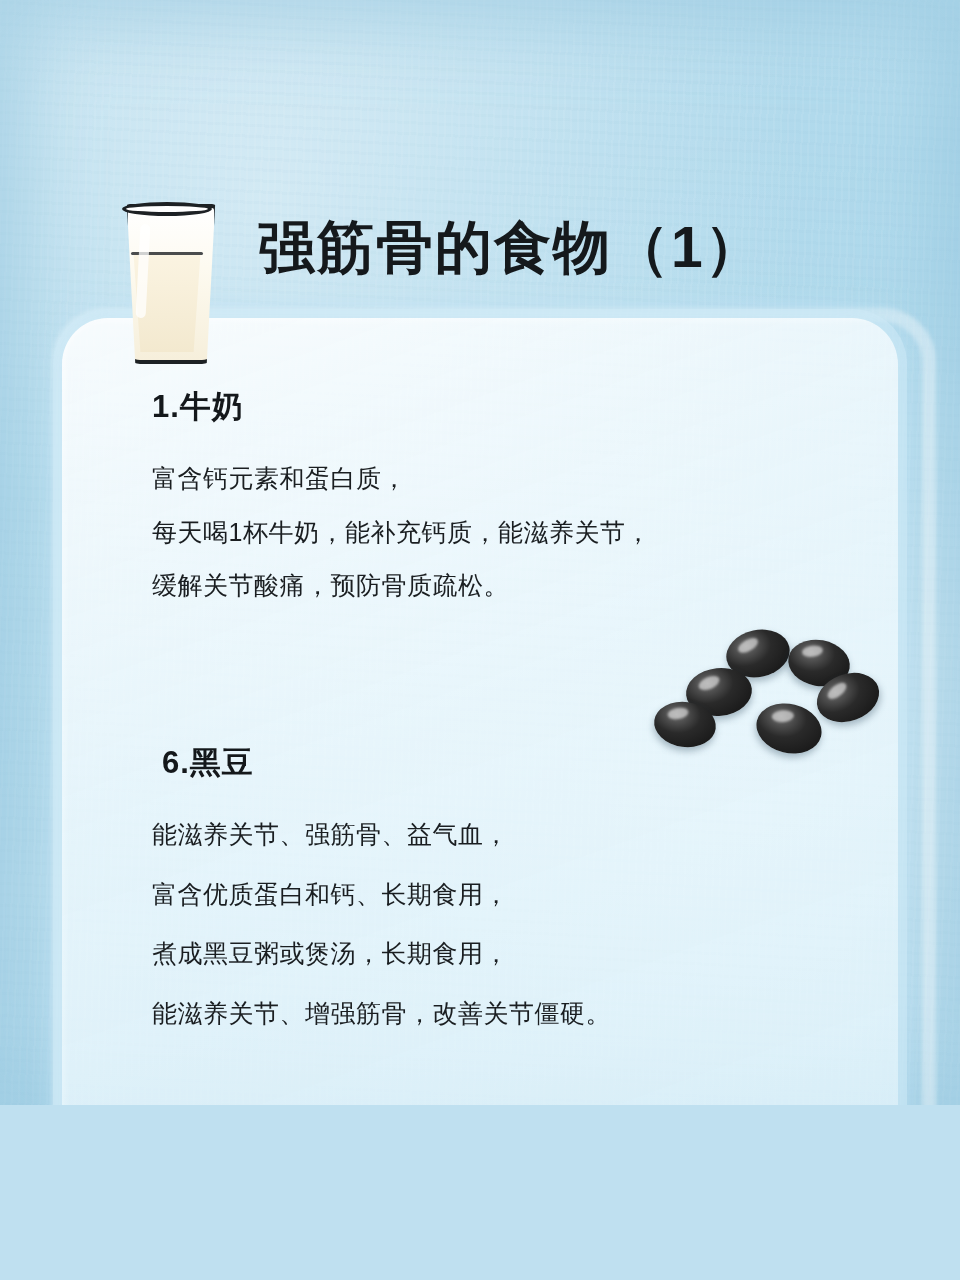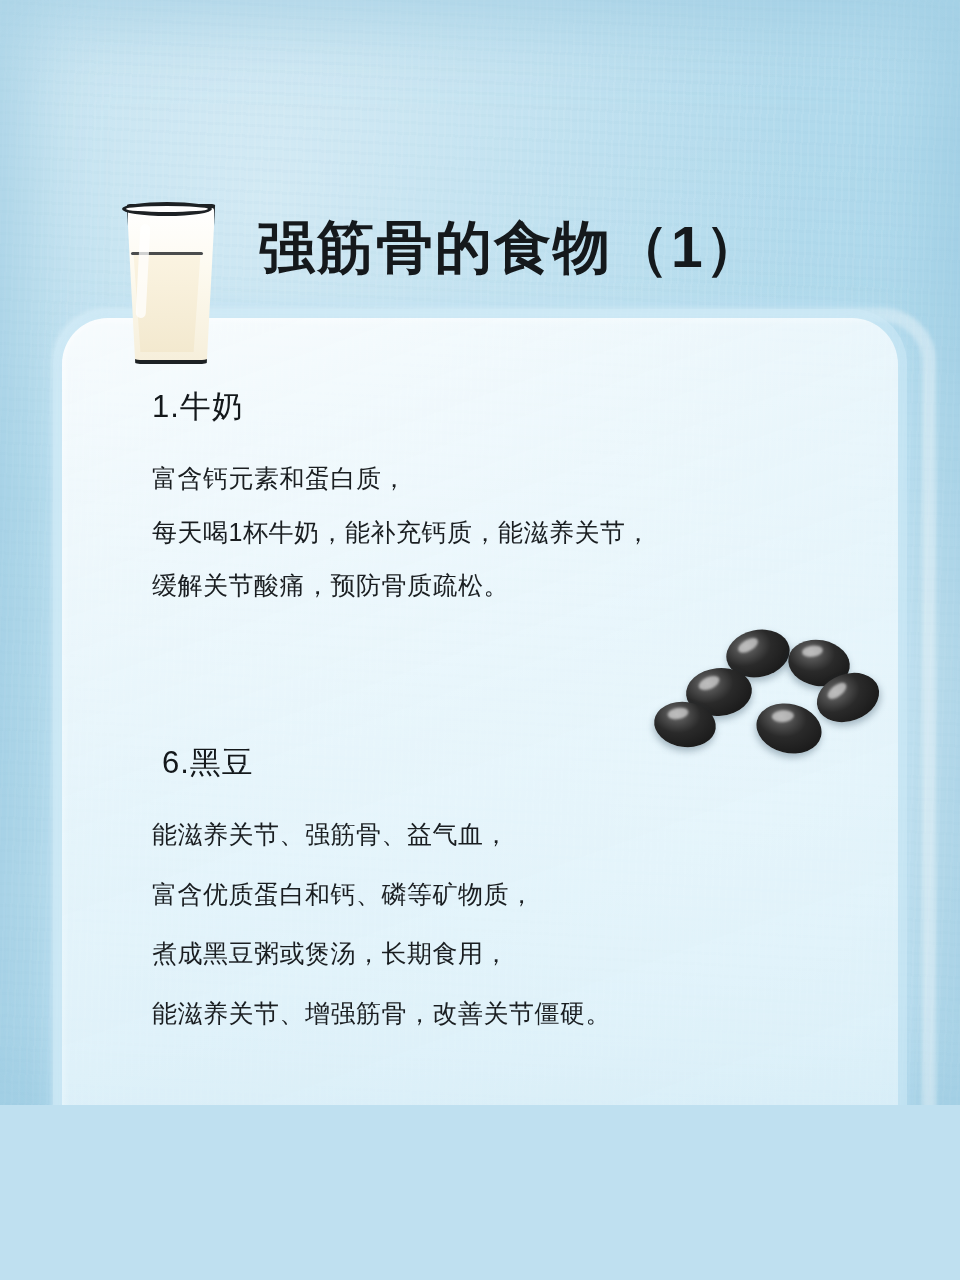--- a/index.html
+++ b/index.html
@@ -180,21 +180,21 @@
   .section {
     position: absolute;
     left: 152px;
     width: 680px;
   }
   .sec-milk  { top: 386px; }
   .sec-beans { top: 742px; }
 
   .sec-heading {
     font-size: 31px;
-    font-weight: normal;
+    font-weight: bold;
     color: #14181b;
     letter-spacing: 1px;
     margin: 0 0 34px 0;
   }
   .sec-beans .sec-heading { margin-left: 10px; }
 
   .sec-body p {
     margin: 12px 0 20px 0;
     font-size: 25px;
     line-height: 1.34;
@@ -240,19 +240,19 @@
       <p>富含钙元素和蛋白质，</p>
       <p>每天喝1杯牛奶，能补充钙质，能滋养关节，</p>
       <p>缓解关节酸痛，预防骨质疏松。</p>
     </div>
   </div>
 
   <div class="section sec-beans">
     <h2 class="sec-heading">6.黑豆</h2>
     <div class="sec-body">
       <p>能滋养关节、强筋骨、益气血，</p>
-      <p>富含优质蛋白和钙、磷等矿物质，</p>
+      <p>富含优质蛋白和钙、长期食用，</p>
       <p>煮成黑豆粥或煲汤，长期食用，</p>
       <p>能滋养关节、增强筋骨，改善关节僵硬。</p>
     </div>
   </div>
 
 </div>
 
 </body></html>

